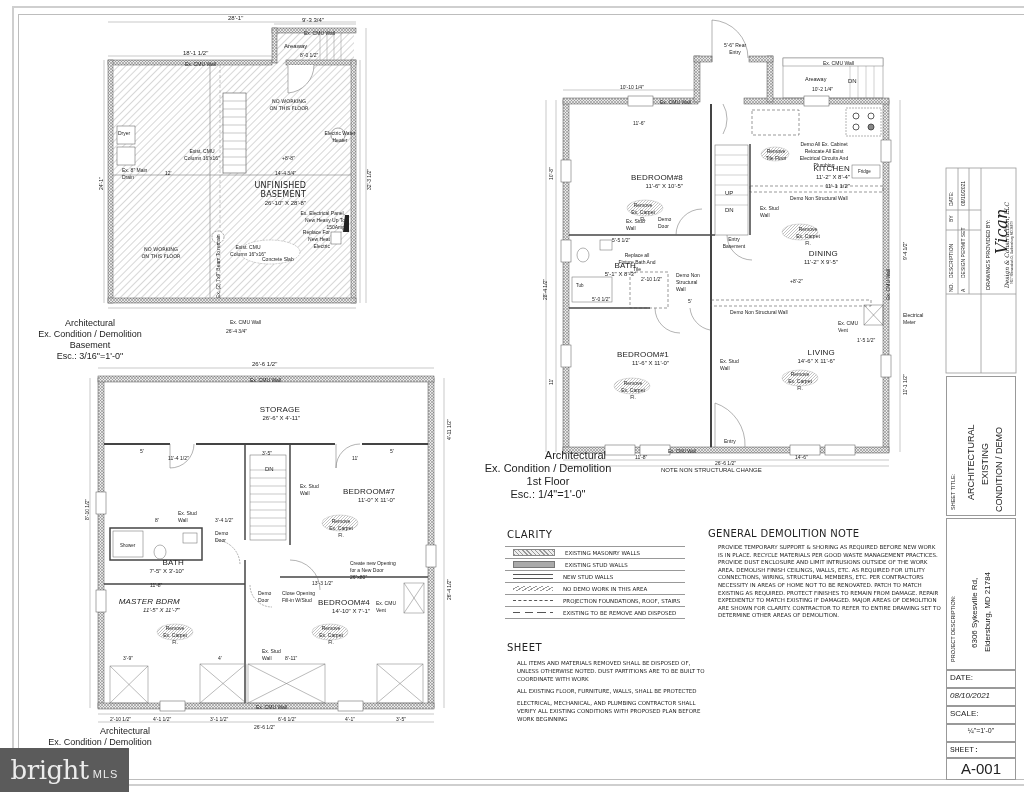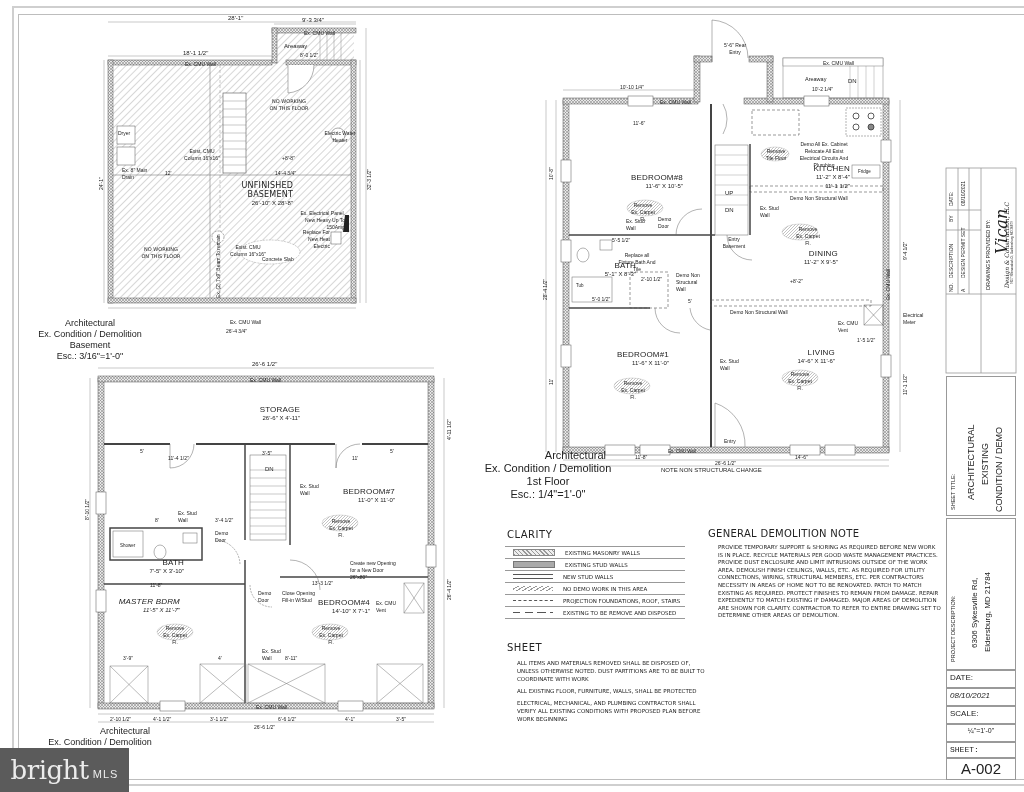--- a/index.html
+++ b/index.html
@@ -300,21 +300,21 @@
 <div class="tlbl" style="left:300px;top:52px;font-size:5px;">8'-0 1/2"</div>
 <div class="tlbl" style="left:185px;top:61px;font-size:5px;">Ex. CMU Wall</div>
 <div class="tlbl hand" style="left:268px;top:98px;font-size:5px;text-align:center;width:42px;white-space:normal;">NO WORKING ON THIS FLOOR</div>
 <div class="tlbl" style="left:322px;top:130px;font-size:5px;width:36px;white-space:normal;text-align:center;">Electric Water Heater</div>
 <div class="tlbl" style="left:118px;top:130px;font-size:5px;">Dryer</div>
 <div class="tlbl" style="left:182px;top:148px;font-size:5px;width:40px;white-space:normal;text-align:center;">Exist. CMU Column 16"x16"</div>
 <div class="tlbl" style="left:282px;top:155px;font-size:5px;">+8'-8"</div>
 <div class="tlbl" style="left:122px;top:167px;font-size:5px;width:30px;white-space:normal;">Ex. 8" Main Drain</div>
 <div class="tlbl" style="left:165px;top:170px;font-size:5px;">12'</div>
 <div class="tlbl" style="left:275px;top:170px;font-size:5px;">14'-4 3/4"</div>
-<div class="room" style="left:233px;top:181px;width:60px;">
+<div class="room" style="left:246px;top:181px;width:60px;">
   <div class="nm hand">UNFINISHED</div>
   <div class="nm hand">BASEMENT</div>
   <div class="dm">26'-10" X 28'-8"</div>
 </div>
 <div class="tlbl" style="left:290px;top:210px;font-size:5px;width:55px;white-space:normal;text-align:right;">Ex. Electrical Panel. New Heavy Up To 150Amp</div>
 <div class="tlbl" style="left:296px;top:229px;font-size:5px;width:34px;white-space:normal;text-align:right;">Replace For New Heat Electric</div>
 <div class="tlbl" style="left:228px;top:244px;font-size:5px;width:40px;white-space:normal;text-align:center;">Exist. CMU Column 16"x16"</div>
 <div class="tlbl" style="left:262px;top:256px;font-size:5px;">Concrete Slab</div>
 <div class="tlbl hand" style="left:140px;top:246px;font-size:5px;text-align:center;width:42px;white-space:normal;">NO WORKING ON THIS FLOOR</div>
 <div class="tlbl" style="left:215px;top:298px;font-size:5px;transform:rotate(-90deg);transform-origin:left top;">Ex. (2) 7x9" Beam To remain</div>
@@ -538,19 +538,19 @@
   <div class="tb" style="top:518px;width:70px;height:152px;"></div>
   <div class="rot" style="left:950px;top:662px;font-size:5.5px;">PROJECT DESCRIPTION:</div>
   <div class="rot" style="left:970px;top:648px;font-size:8px;">6306 Sykesville Rd,</div>
   <div class="rot" style="left:983px;top:652px;font-size:8px;">Eldersburg, MD 21784</div>
 
   <div class="tb-cell" style="top:670px;height:18px;">DATE:</div>
   <div class="tb-cell" style="top:688px;height:18px;font-style:italic;">08/10/2021</div>
   <div class="tb-cell" style="top:706px;height:18px;">SCALE:</div>
   <div class="tb-cell" style="top:724px;height:18px;text-align:center;font-size:7px;">¼"=1'-0"</div>
   <div class="tb-cell" style="top:742px;height:16px;font-family:Liberation Mono, monospace;">SHEET:</div>
-  <div class="tb-cell" style="top:758px;height:22px;text-align:center;font-size:15px;padding-top:1px;">A-002</div>
+  <div class="tb-cell" style="top:758px;height:22px;text-align:center;font-size:15px;padding-top:1px;">A-001</div>
 </div>
 
 <div class="bright">
   <span class="b">bright</span>
   <span class="m">MLS</span>
 </div>
 
 </body></html>

